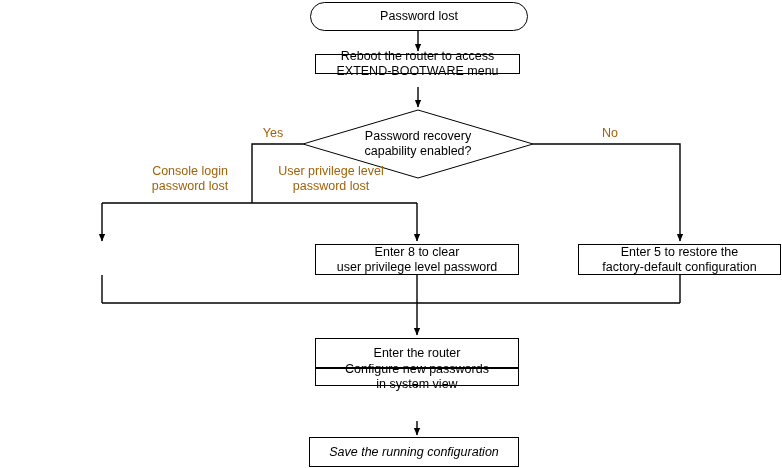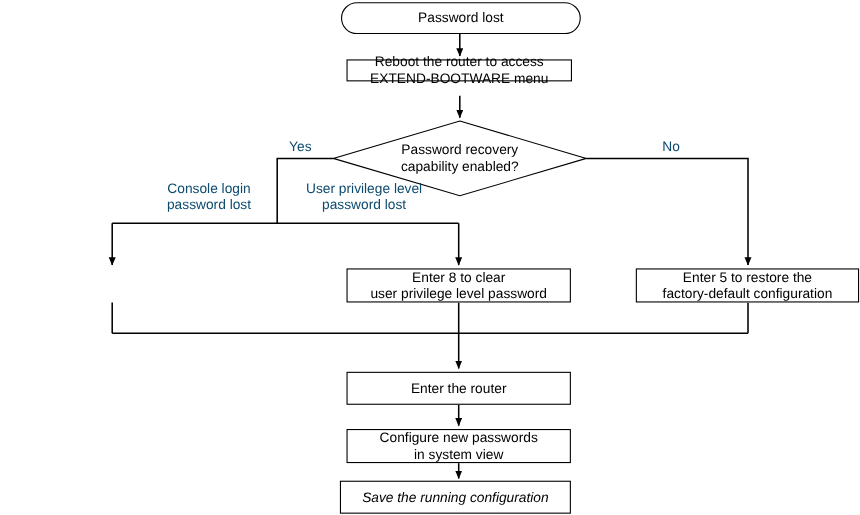--- a/index.html
+++ b/index.html
@@ -49,21 +49,21 @@
   .decision {
     border: none;
     background: transparent;
   }
   .decision .dlabel {
     position: relative;
     z-index: 2;
   }
   .edge-label {
     position: absolute;
-    color: #0c4a6e;
+    color: #a16207;
     font-size: 12.5px;
     line-height: 15px;
     background: transparent;
     white-space: pre-line;
     text-align: center;
   }
   .edge-label.left-align { text-align: center; }
 </style>
 </head>
 <body>
@@ -125,18 +125,18 @@
 
 
   <div class="node process" style="left:315px; top:244px; width:204px; height:31px;">Enter 8 to clear
 user privilege level password</div>
 
   <div class="node process" style="left:578px; top:244px; width:203px; height:31px;">Enter 5 to restore the
 factory-default configuration</div>
 
   <div class="node process" style="left:315px; top:338px; width:204px; height:30px;">Enter the router</div>
 
-  <div class="node process" style="left:315px; top:390px; width:204px; height:31px;">Configure new passwords
+  <div class="node process" style="left:315px; top:368px; width:204px; height:18px;">Configure new passwords
 in system view</div>
 
   <div class="node process" style="left:309px; top:437px; width:210px; height:30px;font-style:italic;">Save the running configuration</div>
 
 </div>
 
 </body></html>

